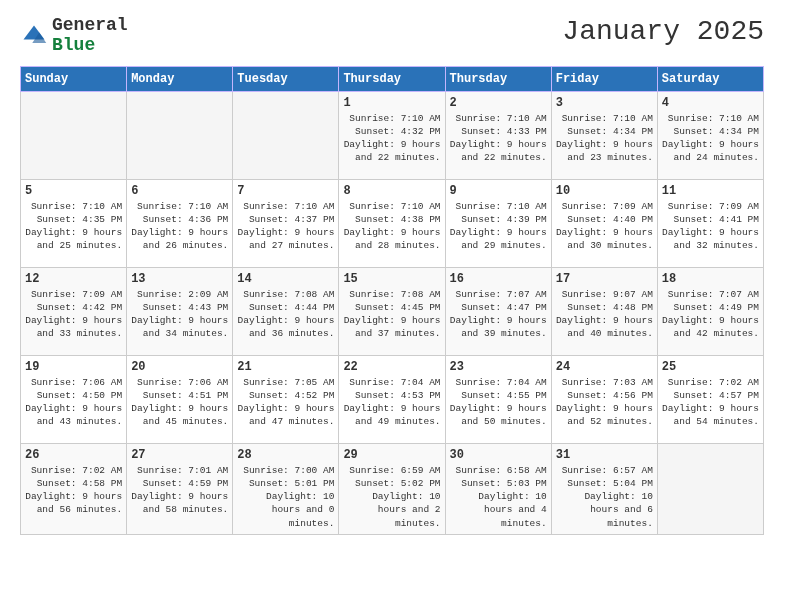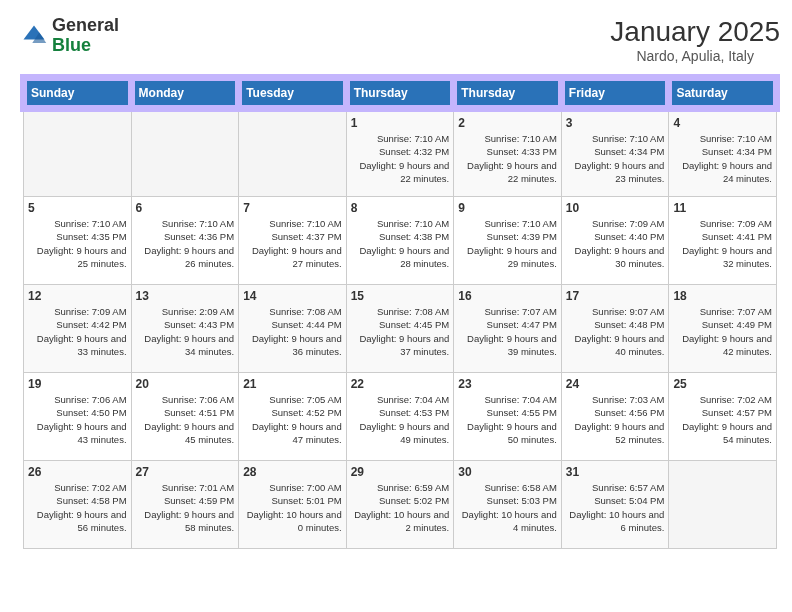--- a/index.html
+++ b/index.html
@@ -7,21 +7,22 @@
       font-family: Arial, sans-serif;
       background: #fff;
       width: 792px;
       height: 612px;
       overflow: hidden;
     }
     .page {
       width: 792px;
       height: 612px;
       background: #fff;
-      padding: 16px 12px 12px 20px;
+      padding: 16px 28px 12px 20px;
+      font-family: Liberation Mono, monospace;
     }
     .header {
       display: flex;
       justify-content: space-between;
       align-items: flex-start;
       margin-bottom: 10px;
     }
     .logo {
       display: flex;
       align-items: center;
@@ -55,21 +56,21 @@
       border-collapse: collapse;
       table-layout: fixed;
     }
     .calendar thead th {
       background: #2a72b8;
       color: #fff;
       font-size: 12px;
       font-weight: bold;
       padding: 5px 4px;
       text-align: left;
-      border: 7px solid #c4b5fd;
+      border: 1px solid #c4b5fd;
     }
     .calendar tbody td {
       border: 1px solid #ccc;
       vertical-align: top;
       padding: 4px 4px 4px 4px;
       height: 88px;
       font-size: 10px;
       color: #333;
       background: #fff;
     }
@@ -103,21 +104,20 @@
       </svg>
       <div>
         <div class="logo-text">
           <span class="logo-general">General</span><br>
           <span class="logo-blue">Blue</span>
         </div>
       </div>
     </div>
     <div class="title-block">
       <div class="month-title">January 2025</div>
-      <div class="location-title">Nardo, Apulia, Italy</div>
     </div>
   </div>
 
   <table class="calendar">
     <thead>
       <tr>
       <th>Sunday</th>
           <th>Monday</th>
           <th>Tuesday</th>
           <th>Thursday</th>

